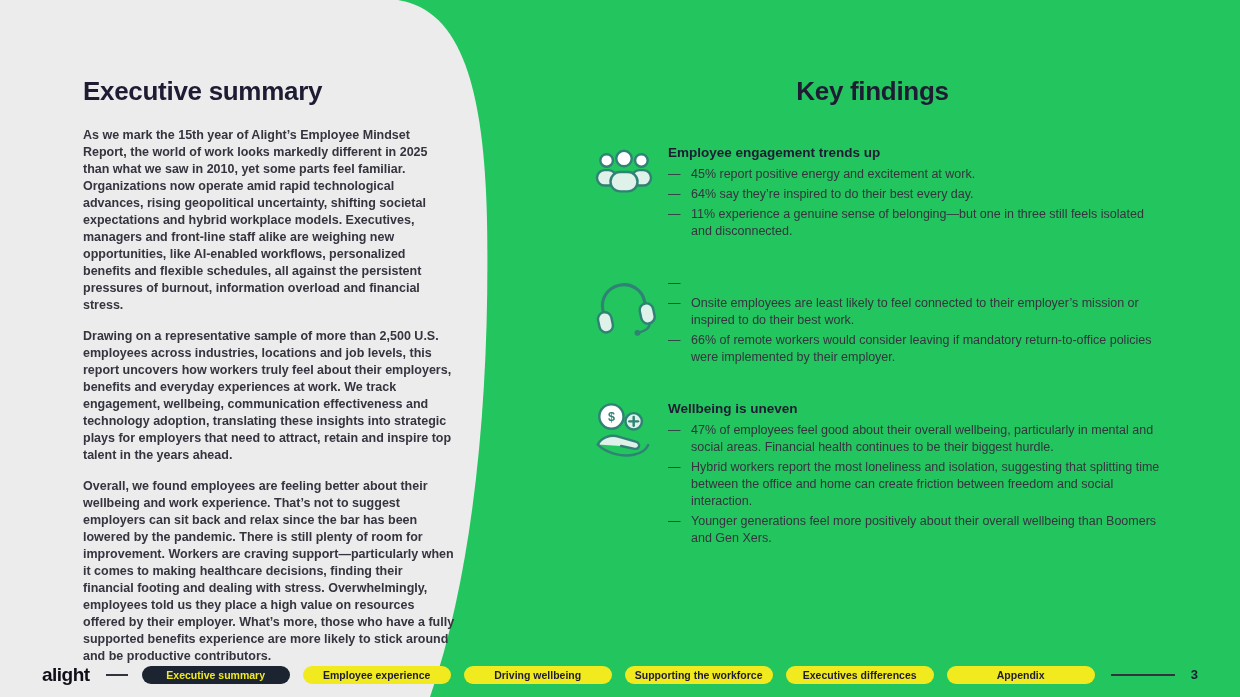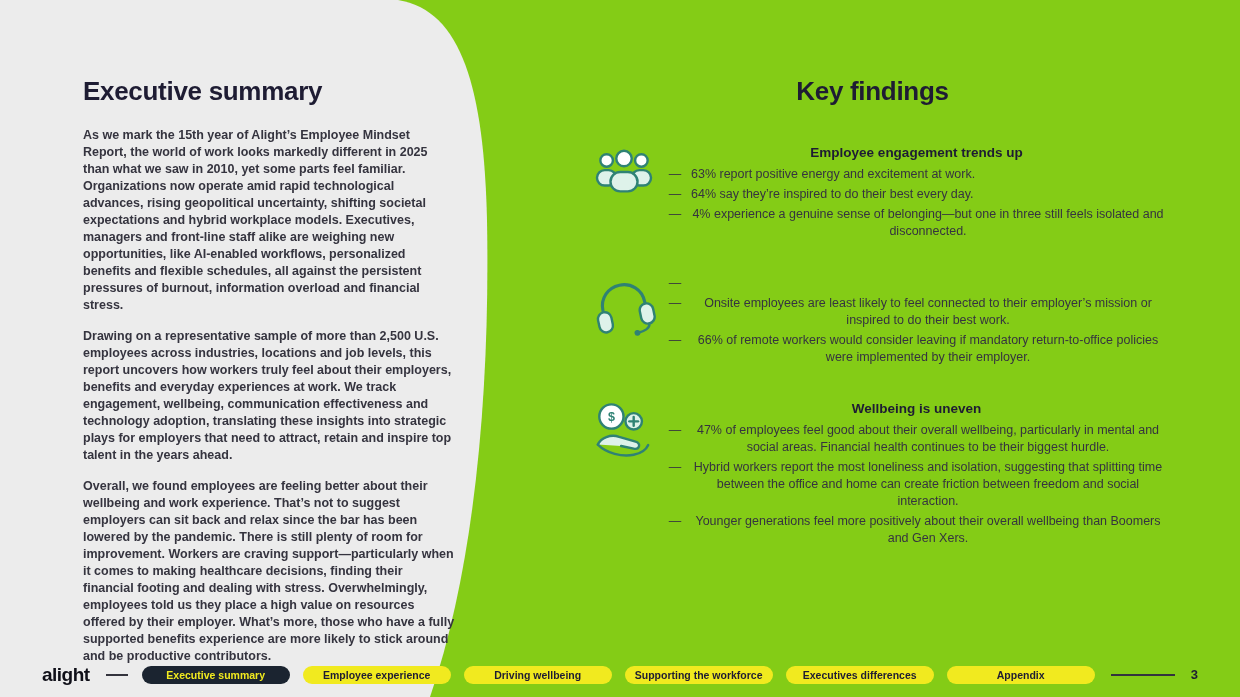--- a/index.html
+++ b/index.html
@@ -1,17 +1,17 @@
 <!DOCTYPE html>
 <html style="--accent_yellow: #F1EA1F; --dark_navy: #1E1C33; --body_text: #35343F; --teal: #2F8274; --mint: #DEF2EA; --panel_gray: #ECECEC; --pill_dark: #1B2430;"><head>
 <meta charset="utf-8">
 <style>
   html,body{margin:0;padding:0;}
   .page{
-    position:relative;width:1240px;height:697px;background:#84cc16;
+    position:relative;width:1240px;height:697px;background:#22c55e;
     font-family:"Liberation Sans",sans-serif;overflow:hidden;
   }
   .blob{position:absolute;top:0;left:0;z-index:0;}
 
   
   .ic{stroke:var(--teal,#2F8274);stroke-width:2.5;stroke-linecap:round;stroke-linejoin:round;}
   .ic-thick{stroke-width:3.2;}
   .ic-fill-mint{fill:var(--mint,#DEF2EA);}
   .ic-fill-white{fill:#ffffff;}
   .ic-fill-none{fill:none;}
@@ -20,21 +20,21 @@
 
   .left-col{position:absolute;left:83px;top:76px;width:372px;z-index:2;}
   .col-title{
     font-size:26px;font-weight:bold;color:var(--dark_navy,#1E1C33);
     margin:0 0 20px;letter-spacing:-0.3px;
   }
   .para{font-size:12.5px;line-height:17px;color:var(--body_text,#35343F);margin:0 0 14px;font-weight:bold;}
 
   .right-col{position:absolute;left:580px;top:76px;width:585px;z-index:2;}
   .right-col .col-title{margin-bottom:36px;text-align:center;}
-  .finding{display:flex;margin-bottom:30px;text-align:center;}
+  .finding{display:flex;margin-bottom:30px;}
   .icon-wrap{width:88px;flex-shrink:0;display:flex;justify-content:center;align-items:flex-start;padding-top:2px;}
   .finding-body{flex:1;padding-top:2px;}
   .finding-title{font-size:13.5px;font-weight:bold;color:var(--dark_navy,#1E1C33);margin:0 0 6px;}
   .bullet{display:flex;font-size:12.5px;line-height:17px;color:var(--body_text,#35343F);margin-bottom:3px;}
   .dash{width:14px;flex-shrink:0;margin-right:9px;color:var(--body_text,#35343F);}
 
   .footer{position:absolute;left:42px;right:42px;bottom:13px;display:flex;align-items:center;z-index:2;}
   .logo{font-size:19px;font-weight:800;color:#0f0f18;letter-spacing:-0.5px;line-height:1;}
   .logo-divider{width:22px;height:2px;background:#33333d;margin-left:16px;flex-shrink:0;}
   .nav{display:flex;gap:13px;margin-left:14px;}
@@ -74,29 +74,29 @@
           <circle class="ic ic-fill-white" cx="51" cy="16" r="6.5"></circle>
           <rect class="ic ic-fill-mint" x="41" y="26" width="20" height="16" rx="8"></rect>
           <circle class="ic ic-fill-white" cx="33" cy="14" r="8"></circle>
           <rect class="ic ic-fill-mint" x="19" y="28" width="28" height="20" rx="10"></rect>
         </svg>
       </div>
       <div class="finding-body">
         <h2 class="finding-title">Employee engagement trends up</h2>
         <div class="bullet">
           <span class="dash">—</span>
-          <span>63% report positive energy and excitement at work.</span>
+          <span>45% report positive energy and excitement at work.</span>
         </div>
         <div class="bullet">
           <span class="dash">—</span>
           <span>64% say they’re inspired to do their best every day.</span>
         </div>
         <div class="bullet">
           <span class="dash">—</span>
-          <span>4% experience a genuine sense of belonging—but one in three still feels isolated and disconnected.</span>
+          <span>11% experience a genuine sense of belonging—but one in three still feels isolated and disconnected.</span>
         </div>
       </div>
     </div>
 
     <div class="finding">
       <div class="icon-wrap">
         <svg width="64" height="64" viewBox="0 0 66 66" aria-hidden="true">
           <g transform="rotate(-12 33 33)">
             <path class="ic ic-thick ic-fill-none" d="M11 40 v-8 c0-13 10-22 22-22 s22 9 22 22 v8"></path>
             <rect class="ic ic-fill-mint" x="4" y="34" width="14" height="21" rx="7"></rect>

